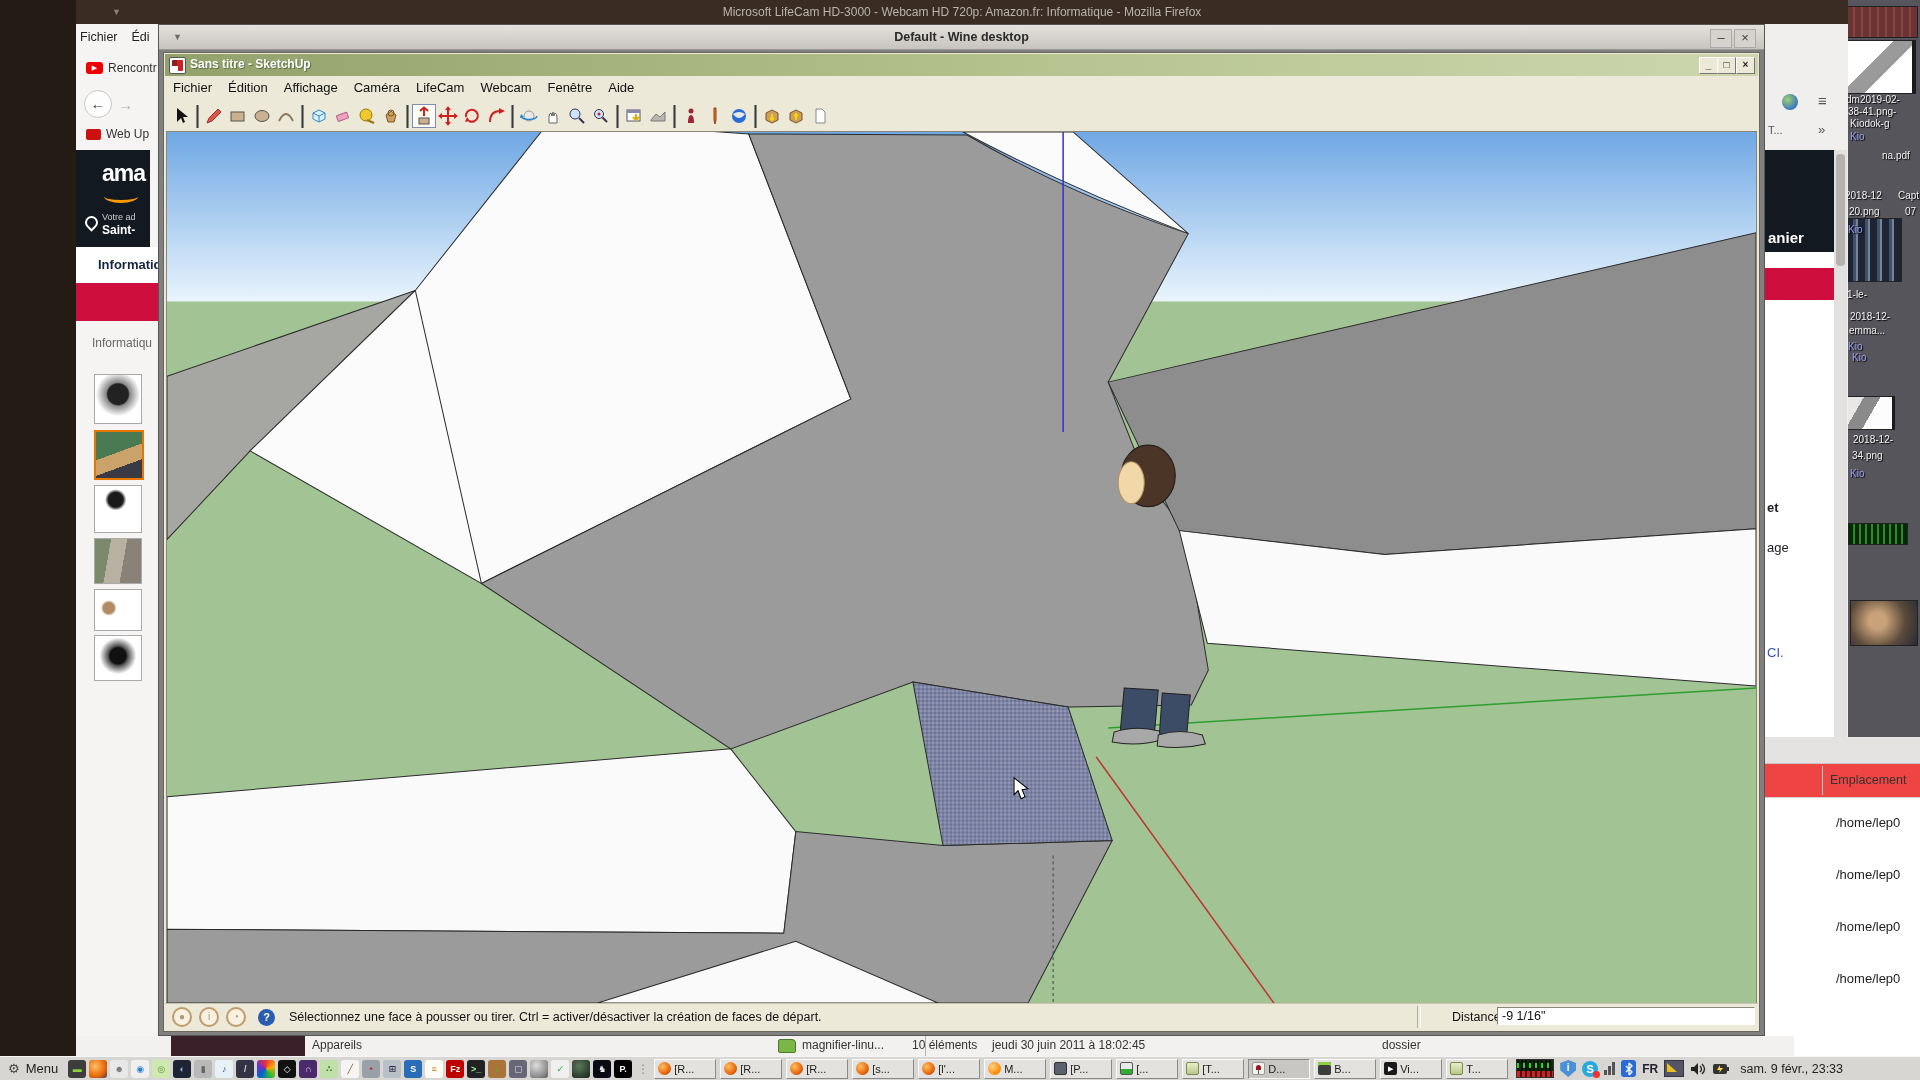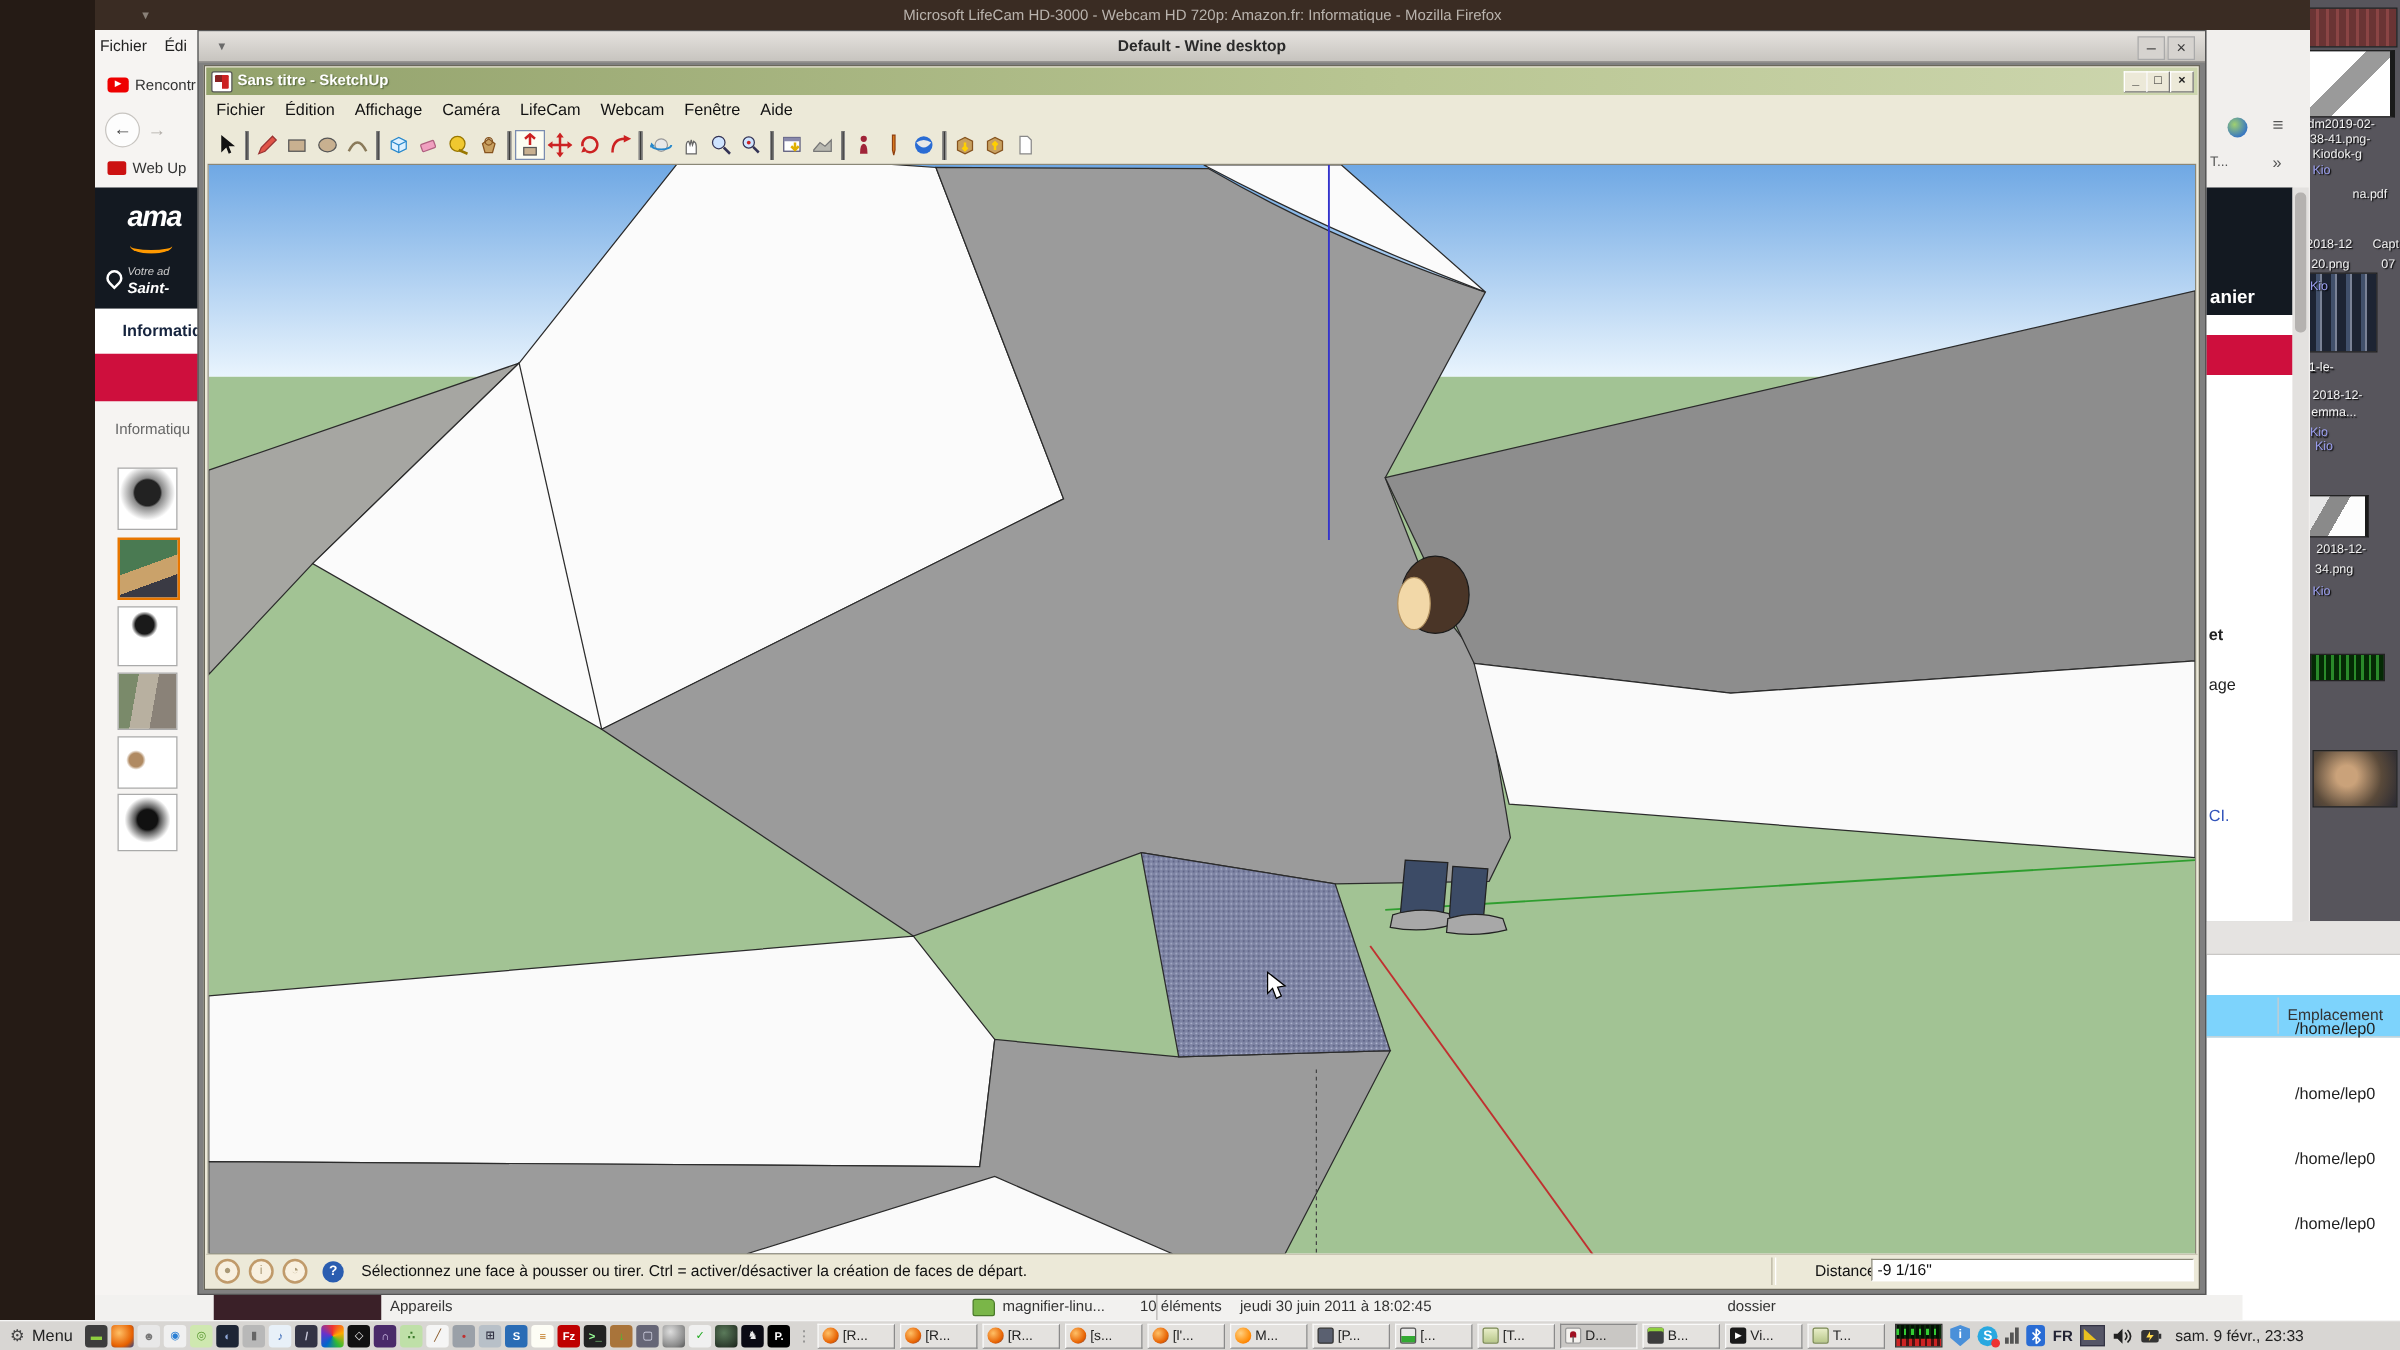--- a/index.html
+++ b/index.html
@@ -18,21 +18,21 @@
   #ff-left .menurow{position:absolute;left:4px;top:6px;font-size:12.5px;color:#222;white-space:nowrap;}
   #ff-left .menurow span{margin-right:14px;}
   .ytico{position:absolute;left:10px;top:38px;width:17px;height:12px;background:#e00;border-radius:3px;
     color:#fff;font-size:7px;text-align:center;line-height:12px;}
   .ytlabel{position:absolute;left:32px;top:37px;font-size:12px;color:#333;white-space:nowrap;}
   .backbtn{position:absolute;left:8px;top:66px;width:26px;height:26px;border:1px solid #c8c5c1;border-radius:50%;
     background:#fdfdfd;color:#444;font-size:15px;text-align:center;line-height:25px;}
   .fwdbtn{position:absolute;left:42px;top:72px;color:#b0aca8;font-size:15px;}
   .wuico{position:absolute;left:10px;top:105px;width:15px;height:11px;background:#c11;border-radius:2px;}
   .wulabel{position:absolute;left:30px;top:103px;font-size:12px;color:#333;white-space:nowrap;}
-  .amz-hdr{position:absolute;left:0;top:126px;width:87px;height:97px;background:#131921;color:#fff;font-style:italic;}
+  .amz-hdr{position:absolute;left:0;top:126px;width:74px;height:97px;background:#131921;color:#fff;}
   .amz-logo{position:absolute;left:26px;top:10px;font-size:23px;font-weight:bold;letter-spacing:-1px;}
   .amz-smile{position:absolute;left:28px;top:40px;width:34px;height:10px;border-bottom:3px solid #f90;border-radius:50%;}
   .amz-pin{position:absolute;left:9px;top:66px;width:9px;height:9px;border:2px solid #fff;border-radius:50% 50% 50% 0;transform:rotate(-45deg);}
   .amz-a1{position:absolute;left:26px;top:62px;font-size:9px;color:#ccc;white-space:nowrap;}
   .amz-a2{position:absolute;left:26px;top:73px;font-size:12px;font-weight:bold;white-space:nowrap;}
   .amz-head{position:absolute;left:0;top:223px;width:87px;height:36px;background:#fff;color:#16243e;
     font-weight:bold;font-size:13px;line-height:36px;padding-left:22px;box-sizing:border-box;white-space:nowrap;}
   .amz-band{position:absolute;left:0;top:259px;width:87px;height:38px;background:#ce0f3d;}
   .amz-sub{position:absolute;left:16px;top:312px;font-size:12px;color:#666;white-space:nowrap;}
   .pthumb{position:absolute;left:18px;width:46px;border:1px solid #aaa;background:#fff;}
@@ -48,21 +48,21 @@
   #ff-right .cart{position:absolute;left:3px;bottom:6px;color:#fff;font-weight:bold;font-size:15px;}
   #ff-right .white{position:absolute;left:0;top:228px;width:69px;height:16px;background:#fff;}
   #ff-right .red{position:absolute;left:0;top:244px;width:69px;height:32px;background:#ce0f3d;}
   #ff-right .page{position:absolute;left:0;top:276px;width:69px;height:437px;background:#fff;}
   #ff-right .frag{position:absolute;font-size:13px;color:#222;white-space:nowrap;}
   #ff-right .scroll{position:absolute;left:69px;top:126px;width:13px;height:587px;background:#e3e1df;}
   #ff-right .sthumb{position:absolute;left:2px;top:4px;width:9px;height:112px;background:#b5b2b0;border-radius:4px;}
   
   #files{left:1765px;top:737px;width:155px;height:319px;background:#fff;}
   #files .ftool{position:absolute;left:0;top:0;width:155px;height:26px;background:#e5e3e1;border-bottom:1px solid #c9c7c5;}
-  #files .fhead{position:absolute;left:0;top:27px;width:155px;height:33px;background:#7dd3fc;border-bottom:1px solid #d5d3d1;margin-top:32px;}
+  #files .fhead{position:absolute;left:0;top:27px;width:155px;height:33px;background:#ef4444;border-bottom:1px solid #d5d3d1;}
   #files .fhead .div{position:absolute;left:57px;top:2px;width:1px;height:29px;background:#ccc;}
   #files .fhead .htxt{position:absolute;left:65px;top:9px;font-size:12.5px;color:#333;}
   #files .rows{position:absolute;left:0;top:60px;width:155px;height:193px;overflow:hidden;}
   #files .frow{height:52px;font-size:13px;color:#222;padding-left:71px;line-height:52px;white-space:nowrap;}
   
   #wine{left:158px;top:24px;width:1607px;height:1012px;background:#808080;border:1px solid #555;box-sizing:border-box;}
   #wine-titlebar{position:absolute;left:0;top:0;width:100%;height:25px;
     background:linear-gradient(#e5e2de,#c7c4bf);border-bottom:1px solid #9a9792;box-sizing:border-box;}
   #wine-titlebar .caret{position:absolute;left:14px;top:7px;font-size:9px;color:#6a6a6a;}
   #wine-titlebar .wtitle{width:100%;text-align:center;font-size:12.5px;font-weight:bold;color:#2a2a2a;line-height:24px;}

